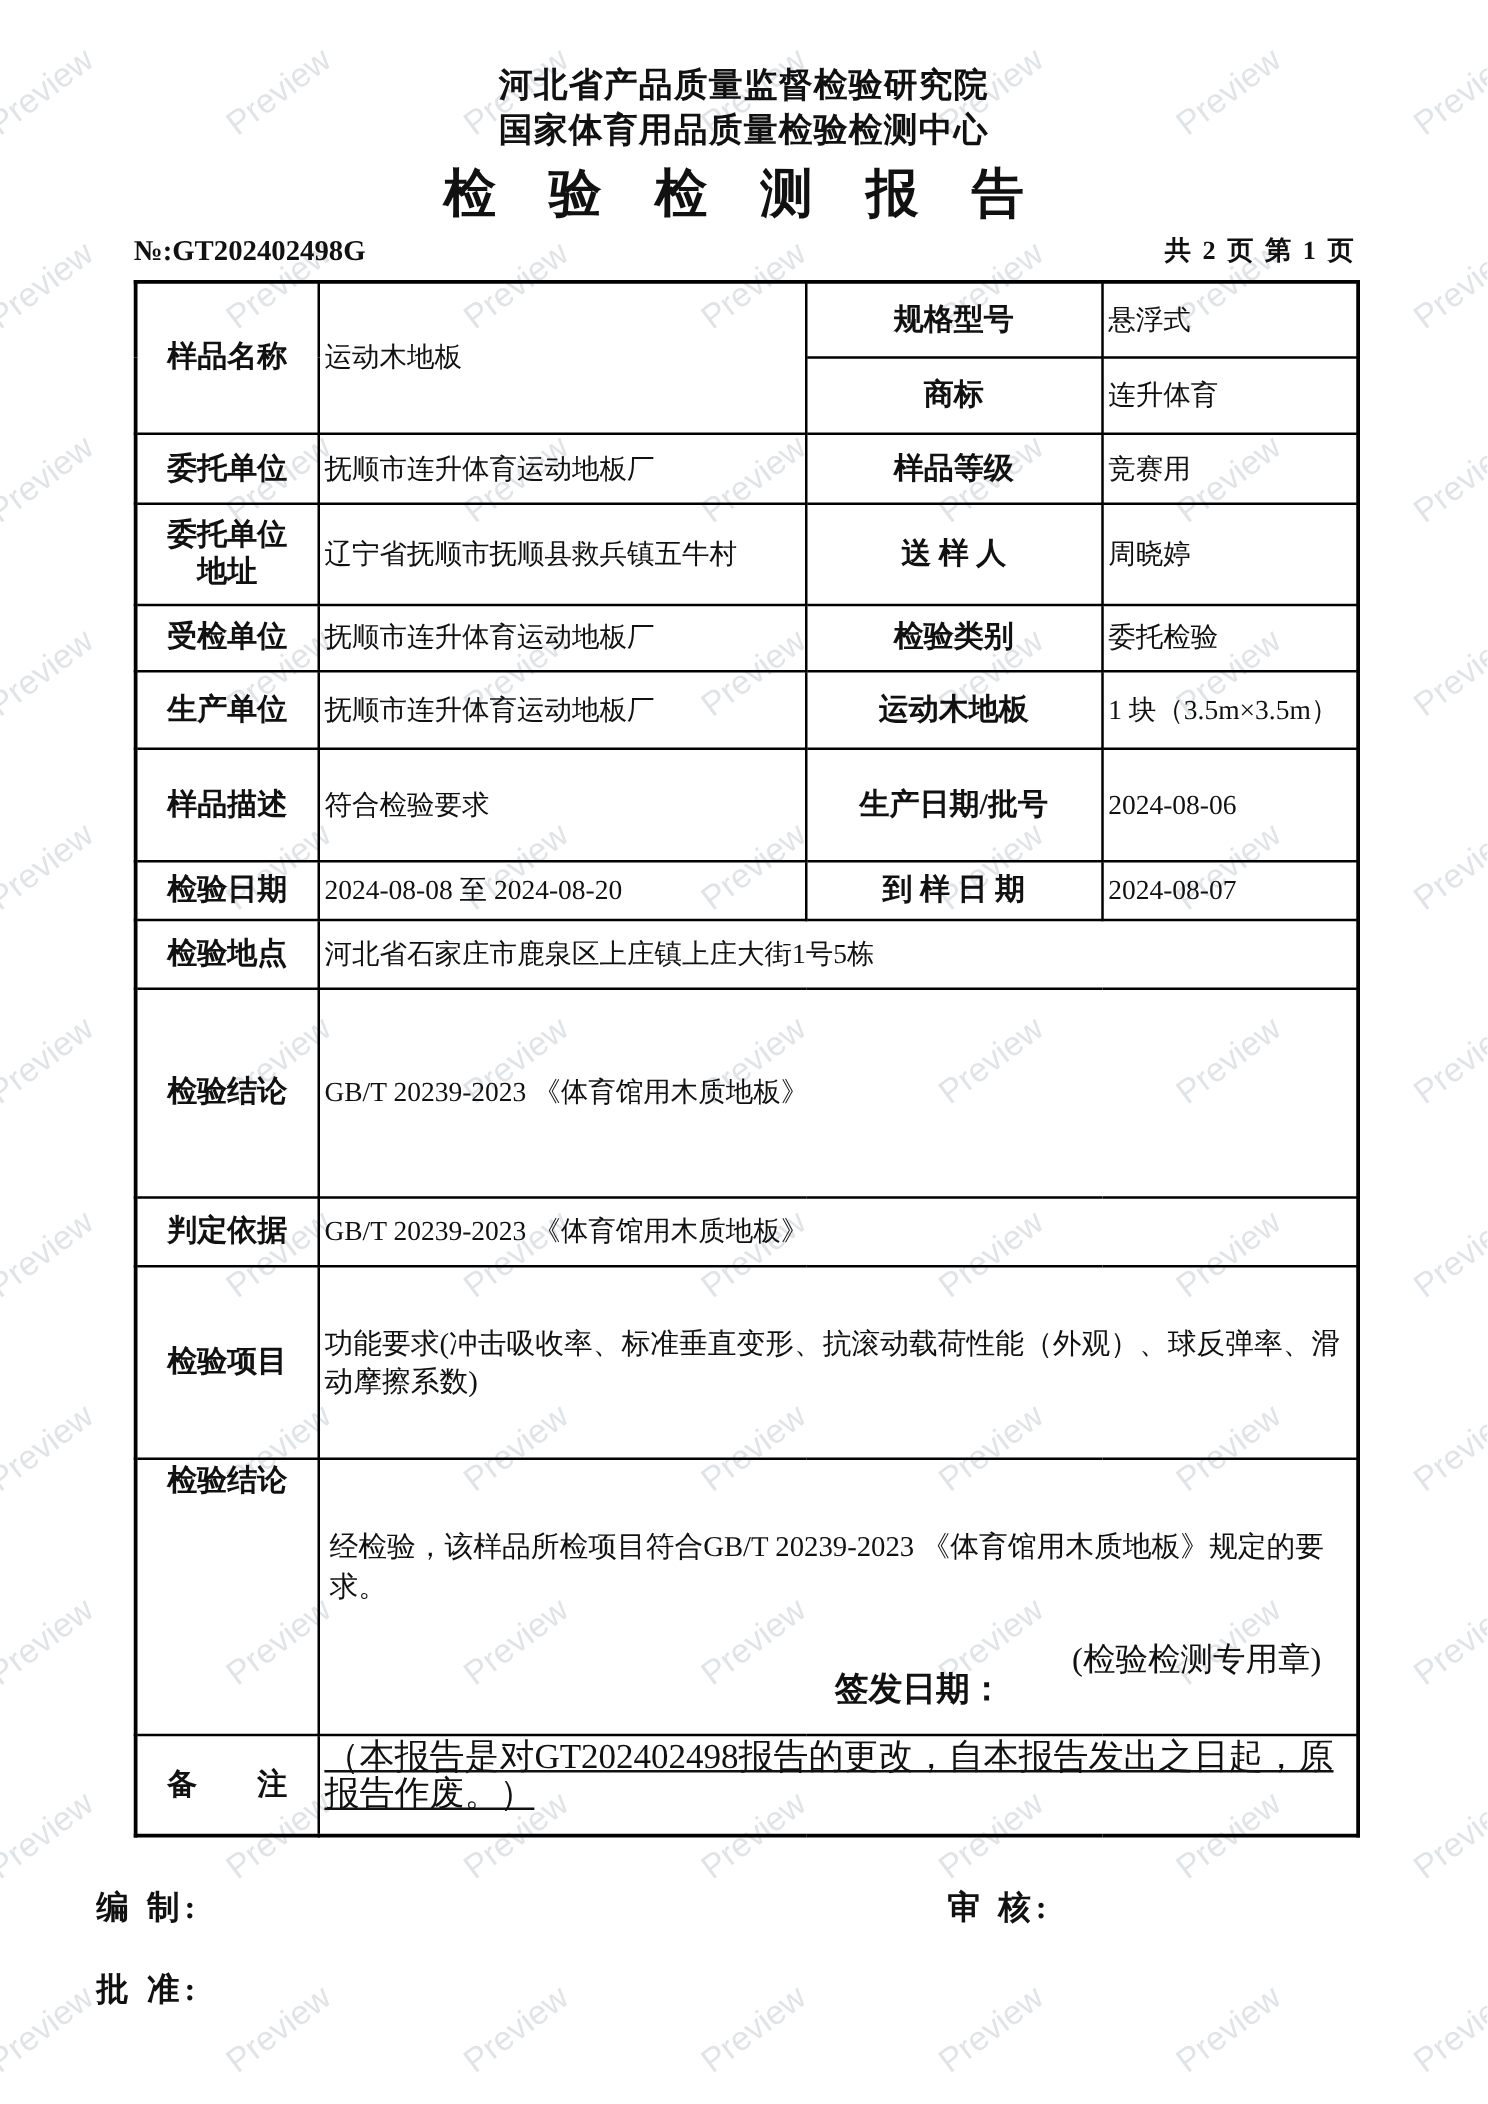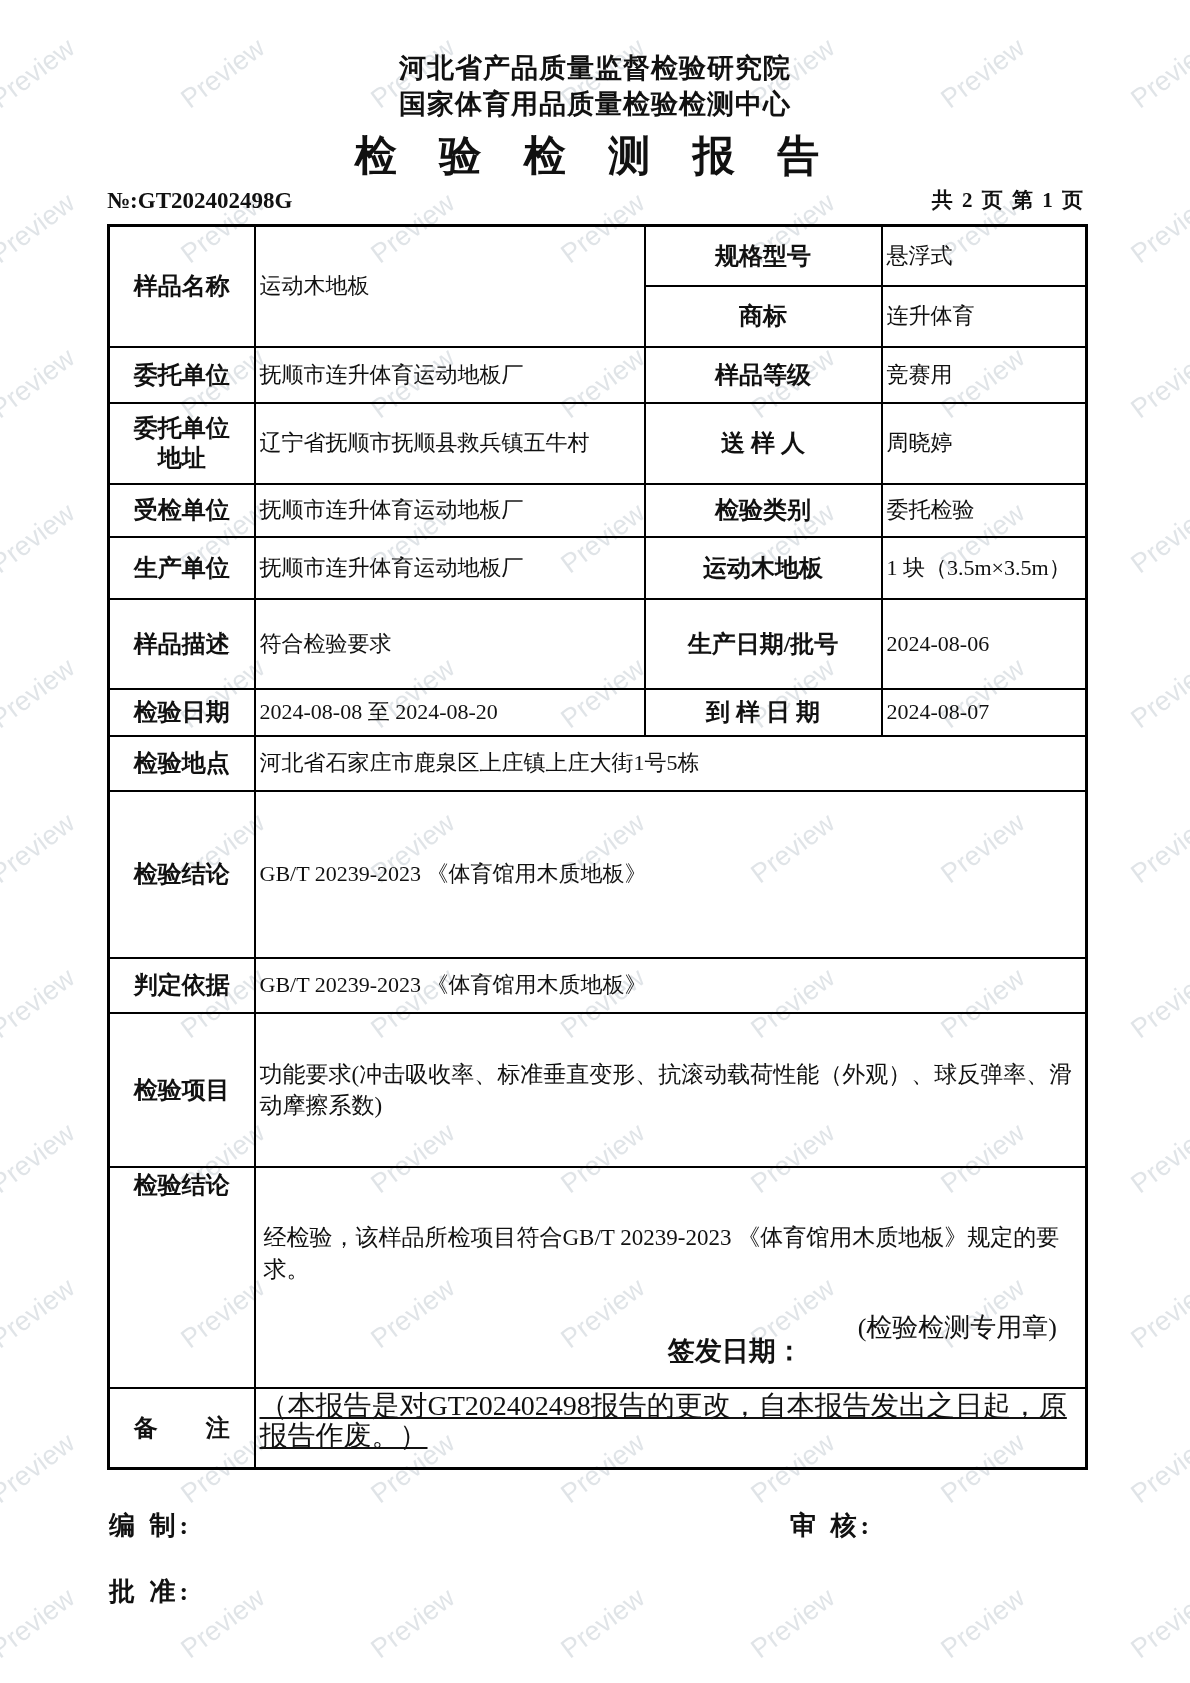--- a/index.html
+++ b/index.html
@@ -67,21 +67,21 @@
   tr.rH{height:55px;} tr.rI{height:167px;} tr.rJ{height:55px;}
   tr.rK{height:154px;} tr.rL{height:221px;} tr.rM{height:81px;}
   .items-val{font-size:23px;line-height:31px;margin-left:38px;}
   .concl-lbl{vertical-align:top;padding-top:30px;}
   .concl-cell{vertical-align:top;position:relative;font-size:23px;}
   .concl-text{margin-top:52px;padding-left:4px;line-height:32px;}
   .stamp-note{position:absolute;top:142px;right:28px;font-size:26px;}
   .issue-date{position:absolute;bottom:18px;left:130px;right:0;text-align:center;font-size:27px;font-weight:bold;}
   .remark-cell{vertical-align:top;font-size:28px;line-height:30px;padding-top:6px;text-decoration:underline;}
   
-  .footer{position:relative;margin-left:107px;width:978px;height:150px;}
+  .footer{position:relative;margin-left:75px;width:978px;height:150px;}
   .sign{position:absolute;font-size:26px;font-weight:bold;letter-spacing:4px;}
   .sign-prepared{left:2px;top:38px;}
   .sign-reviewed{left:683px;top:38px;}
   .sign-approved{left:2px;top:104px;}
 </style>
 </head>
 <body>
 
 <div class="page">
   <div class="wm-layer">

